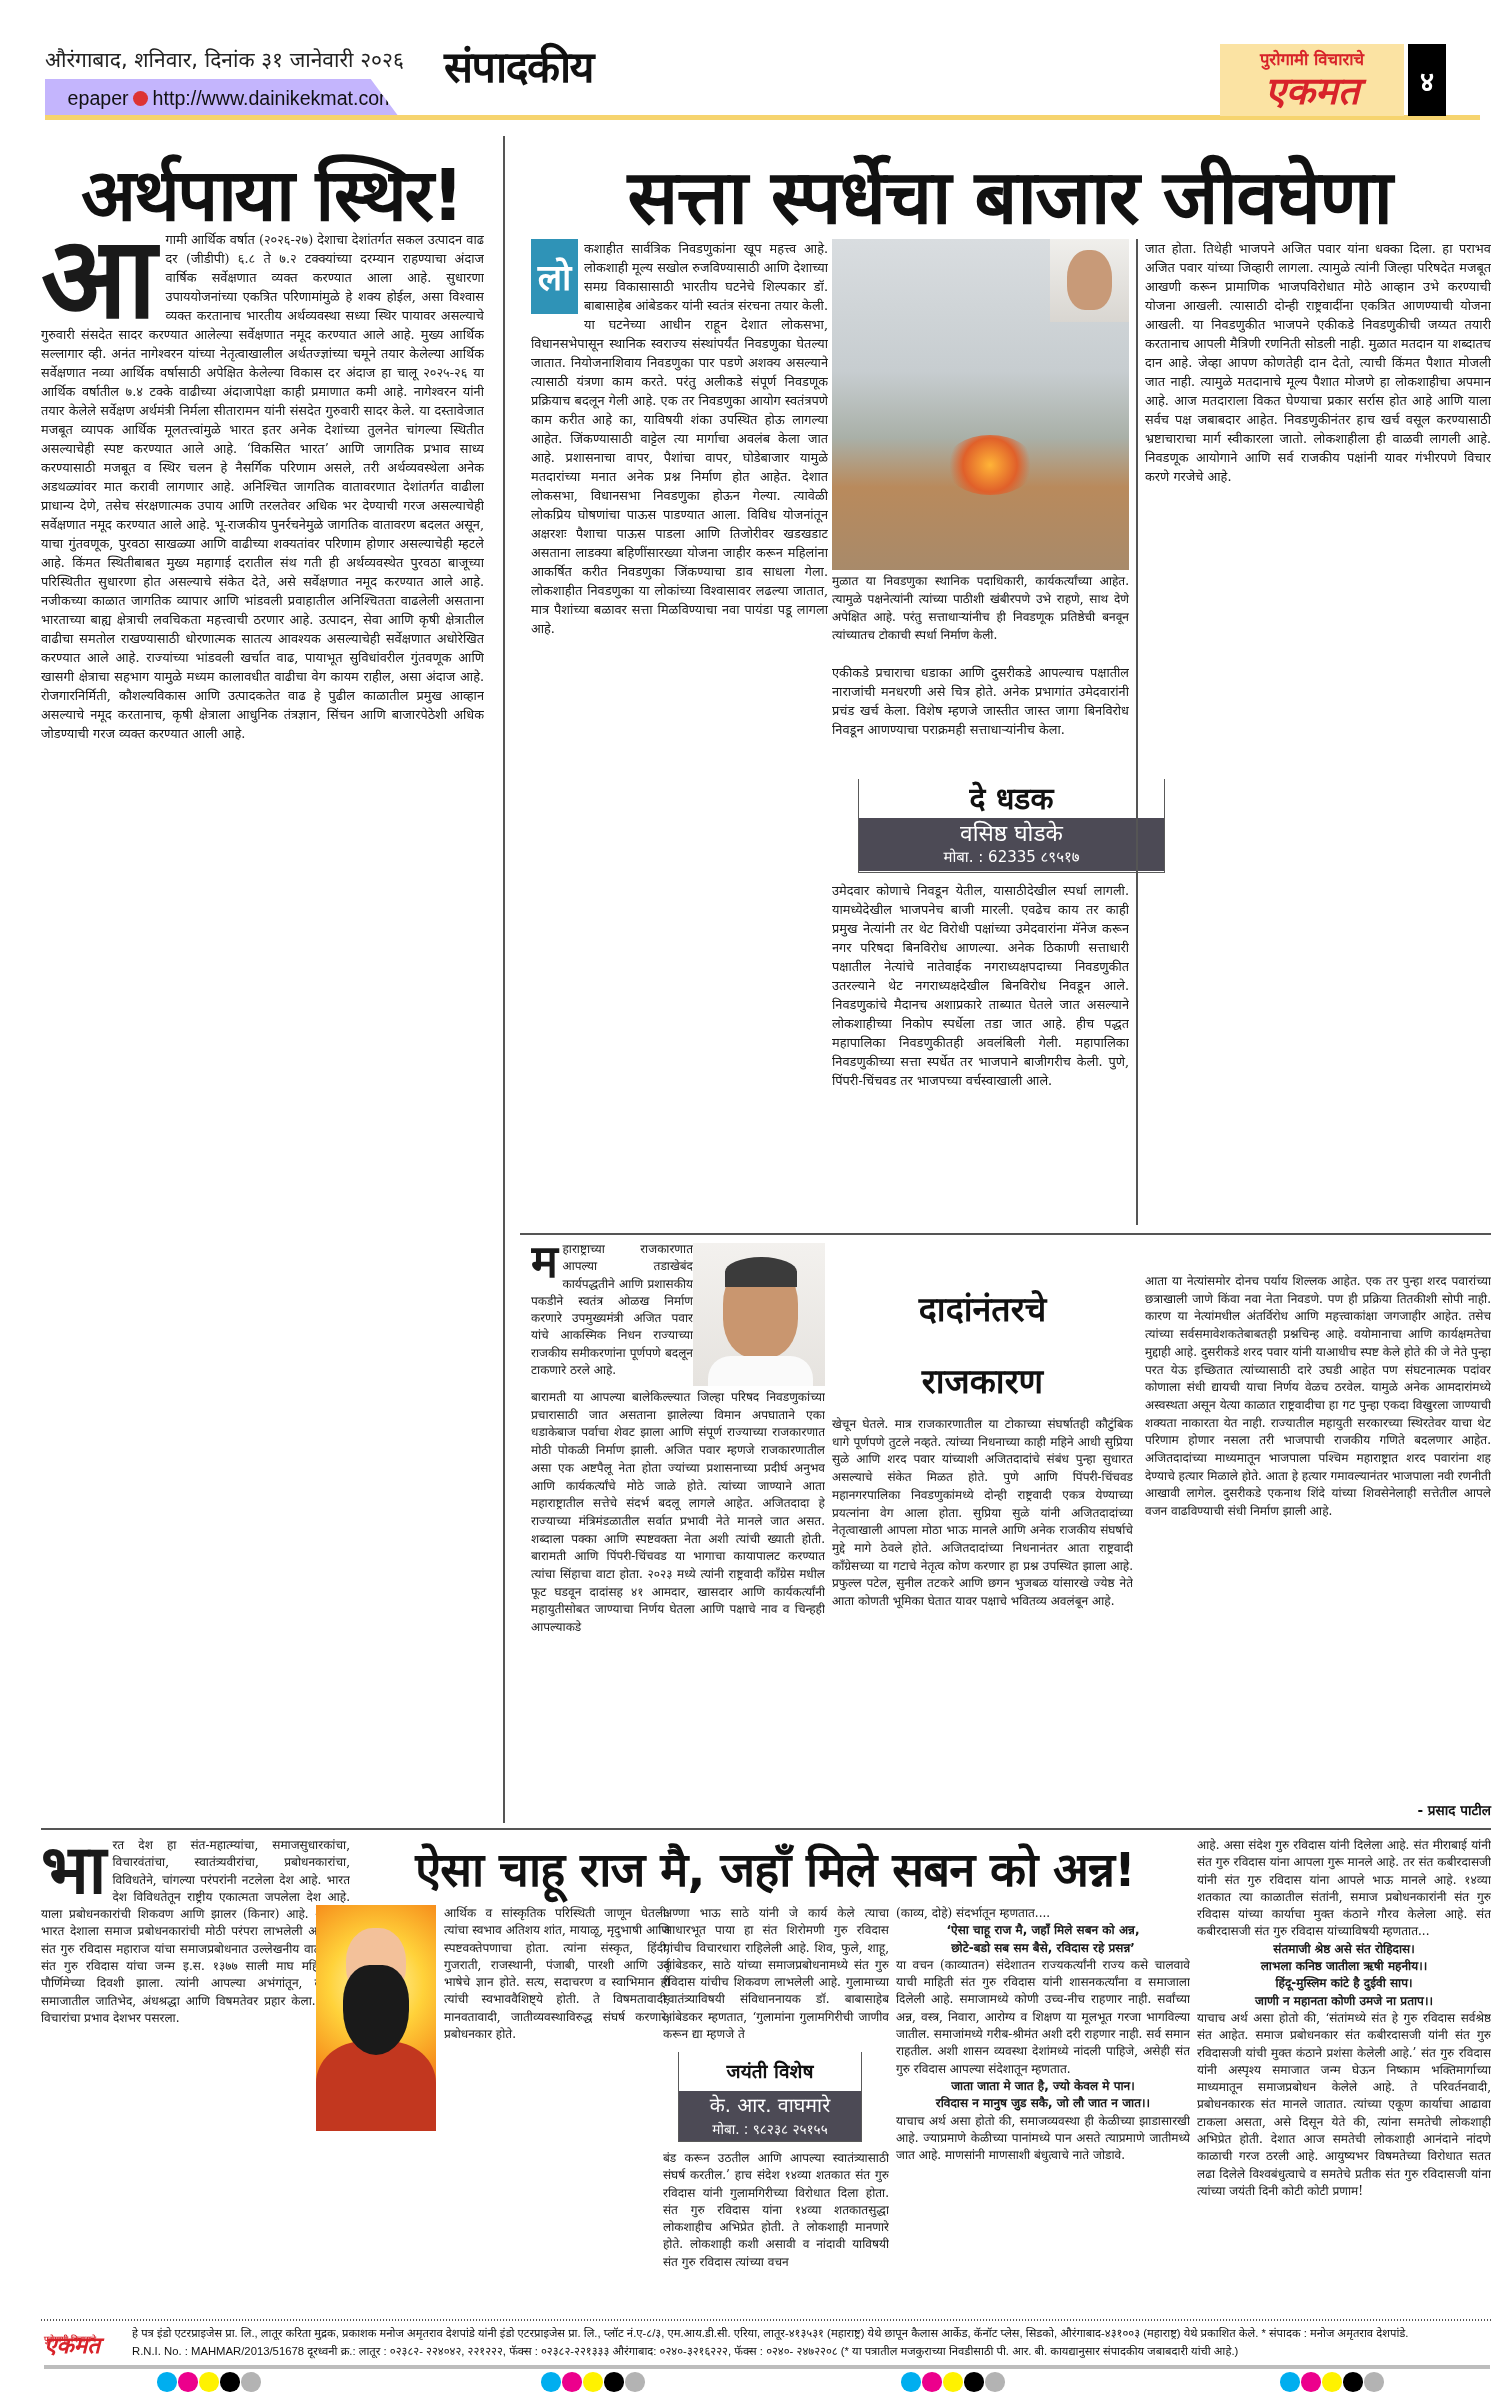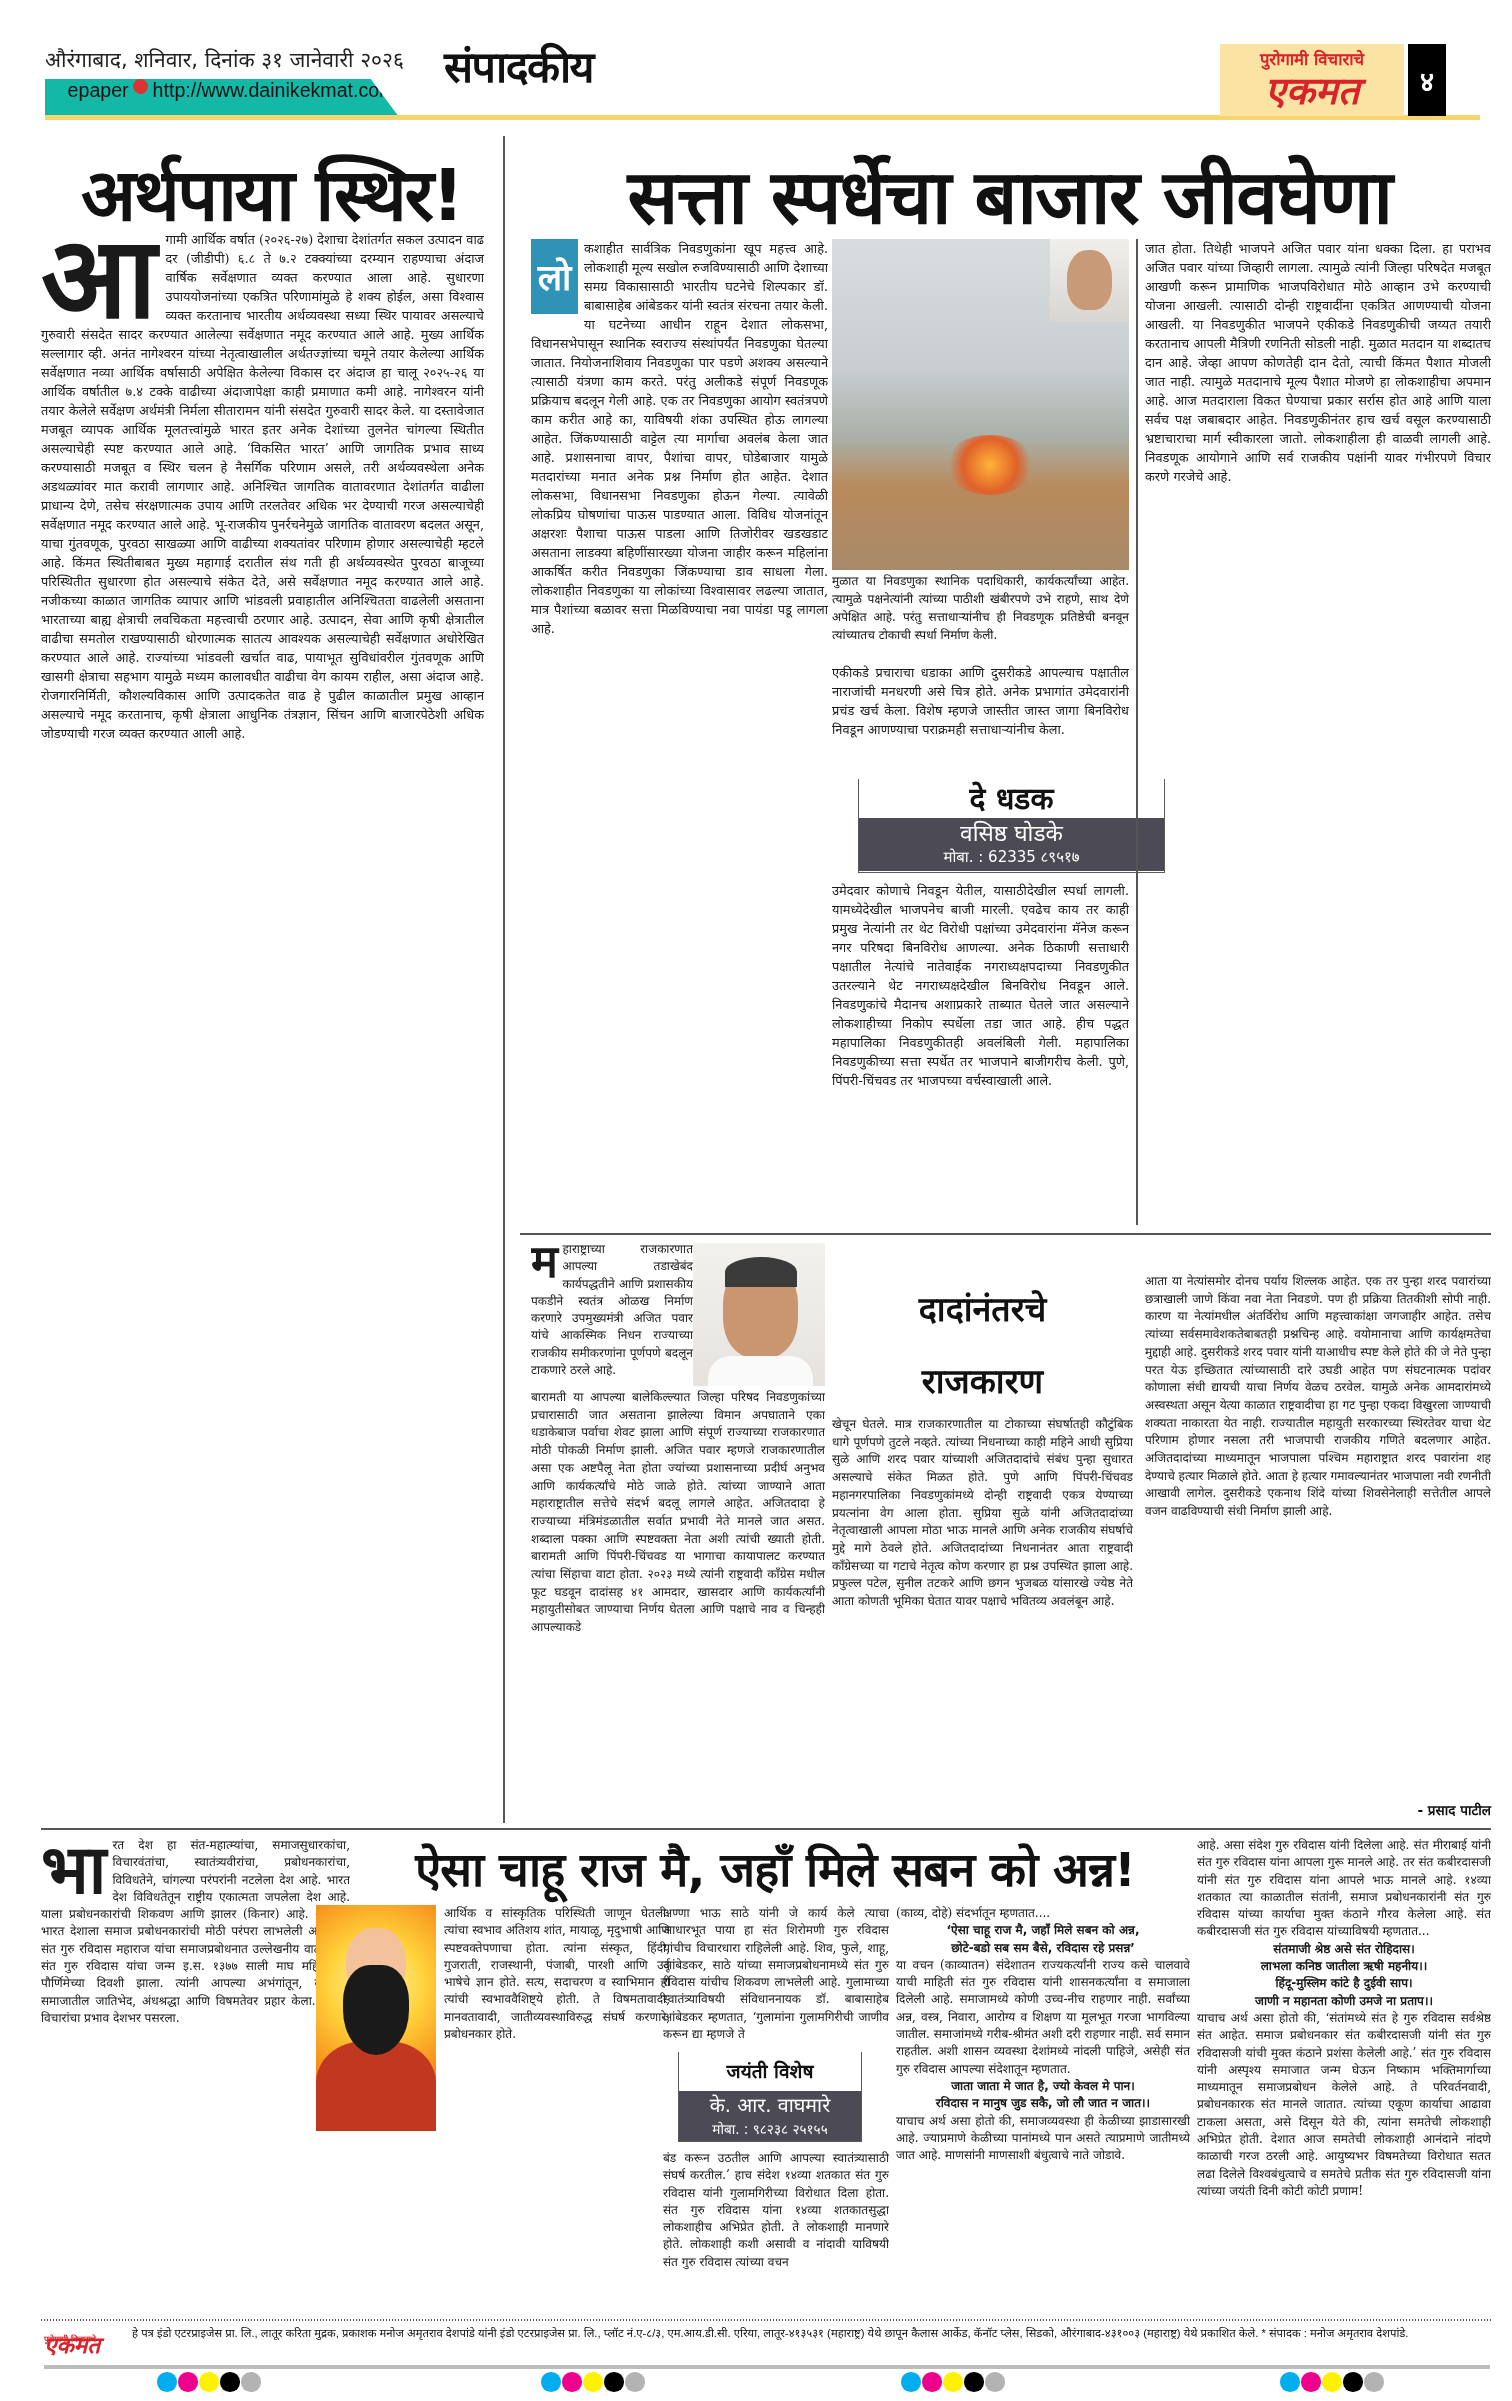--- a/index.html
+++ b/index.html
@@ -3,22 +3,22 @@
 <meta charset="utf-8">
 <style>
   * { box-sizing: border-box; margin: 0; padding: 0; }
   html, body { width: 1512px; height: 2401px; background: #ffffff; overflow: hidden; }
   body { position: relative; font-family: "DejaVu Sans", sans-serif; color: #111; }
 
   .abs { position: absolute; }
 
   
   .date-line { left: 45px; top: 45px; font-size: 21px; font-family: "DejaVu Sans", sans-serif; color:#222; }
-  .epaper-band { left: 45px; top: 79px; width: 354px; height: 38px; background: #14b8a6;
-    clip-path: polygon(0 0, 92% 0, 100% 100%, 0 100%); display:flex; align-items:flex-start; padding-left: 22.6px; font-size: 19.6px; font-family:"Liberation Sans", sans-serif; }
+  .epaper-band { left: 45px; top: 79px; width: 354px; height: 38px; background: #c4b5fd;
+    clip-path: polygon(0 0, 92% 0, 100% 100%, 0 100%); display:flex; align-items:center; padding-left: 22.6px; font-size: 19.6px; font-family:"Liberation Sans", sans-serif; }
   .epaper-band .ico { display:inline-block; width:15px; height:15px; border-radius:50%; background:#d33; margin: 0 4.5px; }
   .section-title { left: 444px; top: 36px; font-size: 43px; font-weight: 900; font-family: Liberation Mono, monospace; letter-spacing: -1.5px; }
   .mast-rule { left: 45px; top: 115px; width: 1435px; height: 5.3px; background: #f6d46f; }
   .brand { left: 1220px; top: 44px; width: 184px; height: 72px; background: #fbe3a3; text-align:center; }
   .brand .tag { color:#d8232a; font-size: 16.6px; font-weight:bold; margin-top:3px; }
   .brand .name { color:#d8232a; font-size: 38px; font-weight:900; font-style: italic; line-height: 42px; }
   .page-no { left: 1408px; top: 44px; width: 38px; height: 72px; background:#000; color:#fff; font-size: 27px; font-weight:bold; display:flex; align-items:center; justify-content:center; }
 
   
   .ed1-title { left: 53px; top: 143px; width: 437px; text-align:center; font-size: 72px; font-weight: 900; letter-spacing:-2.3px; font-family:"DejaVu Sans", sans-serif; }
@@ -200,20 +200,21 @@
   <div>याचाच अर्थ असा होतो की, ‘संतांमध्ये संत हे गुरु रविदास सर्वश्रेष्ठ संत आहेत. समाज प्रबोधनकार संत कबीरदासजी यांनी संत गुरु रविदासजी यांची मुक्त कंठाने प्रशंसा केलेली आहे.’ संत गुरु रविदास यांनी अस्पृश्य समाजात जन्म घेऊन निष्काम भक्तिमार्गाच्या माध्यमातून समाजप्रबोधन केलेले आहे. ते परिवर्तनवादी, प्रबोधनकारक संत मानले जातात. त्यांच्या एकूण कार्याचा आढावा टाकला असता, असे दिसून येते की, त्यांना समतेची लोकशाही अभिप्रेत होती. देशात आज समतेची लोकशाही आनंदाने नांदणे काळाची गरज ठरली आहे. आयुष्यभर विषमतेच्या विरोधात सतत लढा दिलेले विश्वबंधुत्वाचे व समतेचे प्रतीक संत गुरु रविदासजी यांना त्यांच्या जयंती दिनी कोटी कोटी प्रणाम!</div>
 </div>
 
 <div class="abs foot-rule-top"></div>
 <div class="abs foot-logo">
   <span class="tag">पुरोगामी विचाराचे</span>
   <span>एकमत</span>
 </div>
 <div class="abs foot-text">
   <div>हे पत्र इंडो एटरप्राइजेस प्रा. लि., लातूर करिता मुद्रक, प्रकाशक मनोज अमृतराव देशपांडे यांनी इंडो एटरप्राइजेस प्रा. लि., प्लॉट नं.ए-८/३, एम.आय.डी.सी. एरिया, लातूर-४१३५३१ (महाराष्ट्र) येथे छापून कैलास आर्केड, कॅनॉट प्लेस, सिडको, औरंगाबाद-४३१००३ (महाराष्ट्र) येथे प्रकाशित केले. * संपादक : मनोज अमृतराव देशपांडे.</div>
+  <div>R.N.I. No. : MAHMAR/2013/51678 दूरध्वनी क्र.: लातूर : ०२३८२- २२४०४२, २२१२२२, फॅक्स : ०२३८२-२२१३३३ औरंगाबाद: ०२४०-३२१६२२२, फॅक्स : ०२४०- २४७२२०८ (* या पत्रातील मजकुराच्या निवडीसाठी पी. आर. बी. कायद्यानुसार संपादकीय जबाबदारी यांची आहे.)</div>
 </div>
 <div class="abs foot-rule"></div>
 
 <div class="abs reg" style="left:157px;">
   <span style="background:#00aeef"></span>
     <span style="background:#ec008c"></span>
     <span style="background:#fff200"></span>
     <span style="background:#000"></span>
     <span style="background:#b3b3b3"></span>
 </div>

